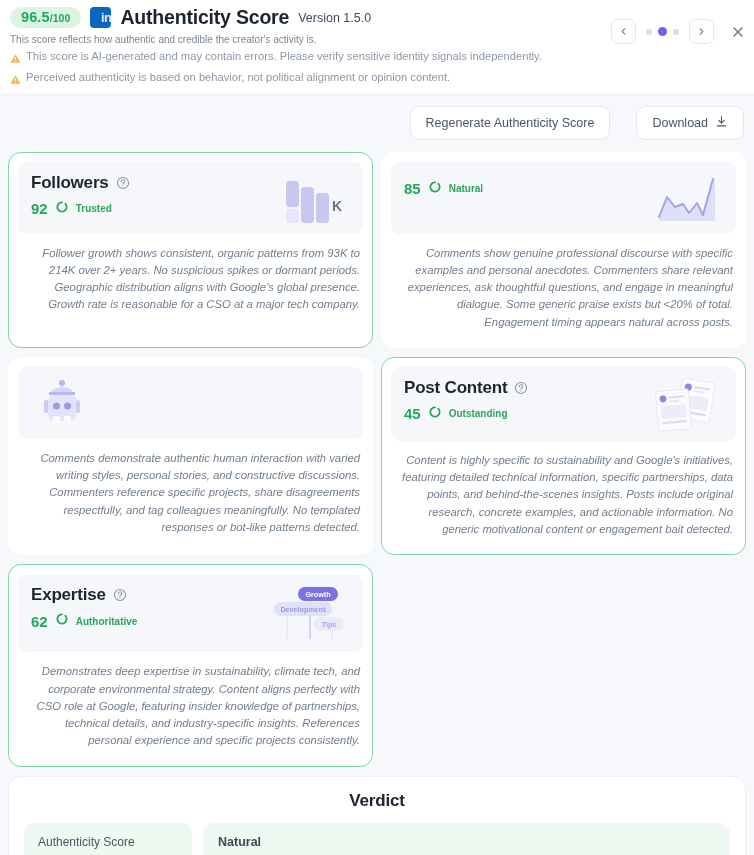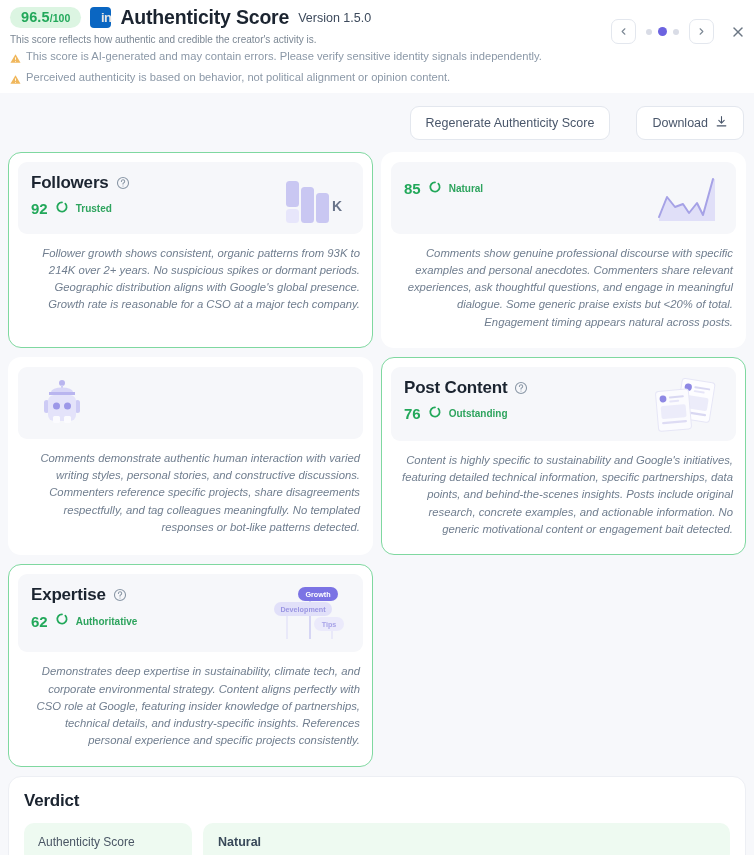--- a/index.html
+++ b/index.html
@@ -75,21 +75,21 @@
   .score-num { font-size: 15px; font-weight: 700; color: #22a85a; }
   .score-label { font-size: 10px; color: #2ea45e; font-weight: 600; }
   .card-art { position: relative; z-index: 1; padding-right: 4px; display: flex; align-items: flex-start; }
   .card-desc { font-size: 11.3px; color: #707e8f; line-height: 1.53; padding: 11px 3px 7px 3px; font-style: italic; }
 
   
   .verdict {
     background: #fff; border-radius: 13px; border: 1px solid #edeff4;
     margin-top: 9px; padding: 14px 15px 16px 15px;
   }
-  .verdict-title { font-size: 17px; font-weight: 700; color: #1b2430; letter-spacing: -.2px; }
+  .verdict-title { font-size: 17px; font-weight: 700; color: #1b2430; letter-spacing: -.2px; text-align: center; }
   .verdict-body { display: flex; gap: 11px; margin-top: 12px; }
   .verdict-score {
     background: #eefaf1; border-radius: 10px; width: 168px; flex: none;
     padding: 12px 14px 14px 14px;
   }
   .verdict-score-label { font-size: 12px; color: #4a5665; }
   .verdict-text {
     background: #eefaf1; border-radius: 10px; flex: 1; padding: 12px 15px 14px 15px;
   }
   .verdict-verdict { font-size: 12.5px; color: #3a4a5a; font-weight: 600; }
@@ -263,21 +263,21 @@
               <span>Post Content</span>
               <span class="help-ico">
                 <svg width="14" height="14" viewBox="0 0 24 24" fill="none" stroke="currentColor" stroke-width="1.9">
                     <circle cx="12" cy="12" r="9.5"></circle>
                     <path d="M9.3 9.3a2.8 2.8 0 1 1 3.6 2.7c-.6.2-.9.8-.9 1.5v.4" stroke-linecap="round"></path>
                     <circle cx="12" cy="17.2" r="1" fill="currentColor" stroke="none"></circle>
                   </svg>
               </span>
             </div>
             <div class="score-line">
-              <span class="score-num">76</span>
+              <span class="score-num">45</span>
               <span>
                 <svg width="14" height="14" viewBox="0 0 24 24">
                     <path d="M12 4a8 8 0 1 0 5.7 2.4" fill="none" stroke="#22a85a" stroke-width="3" stroke-linecap="round"></path>
                   </svg>
               </span>
               <span class="score-label">Outstanding</span>
             </div>
           </div>
           <div class="card-art">
             <svg width="66" height="54" viewBox="0 0 66 54">

